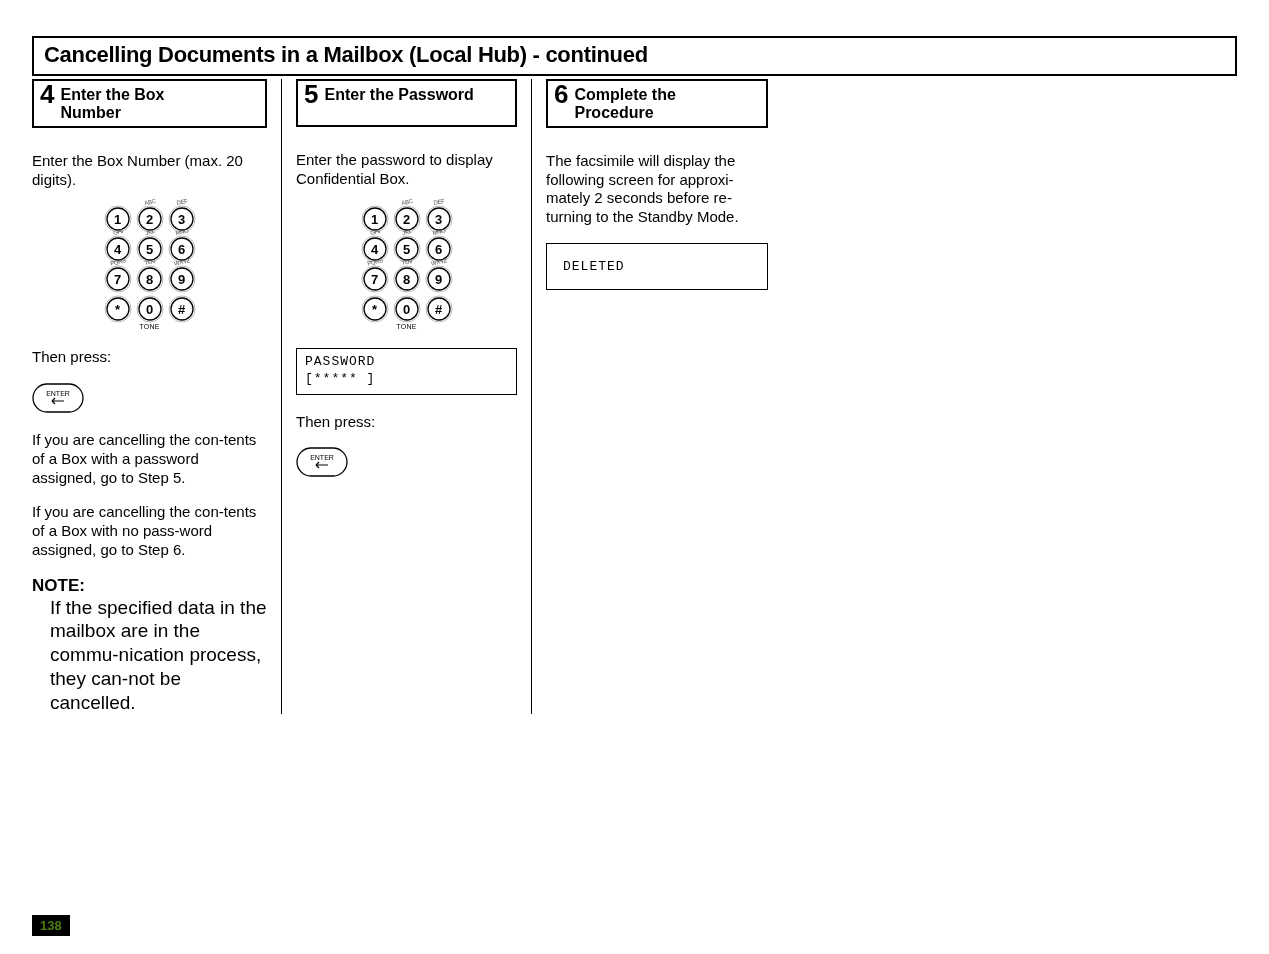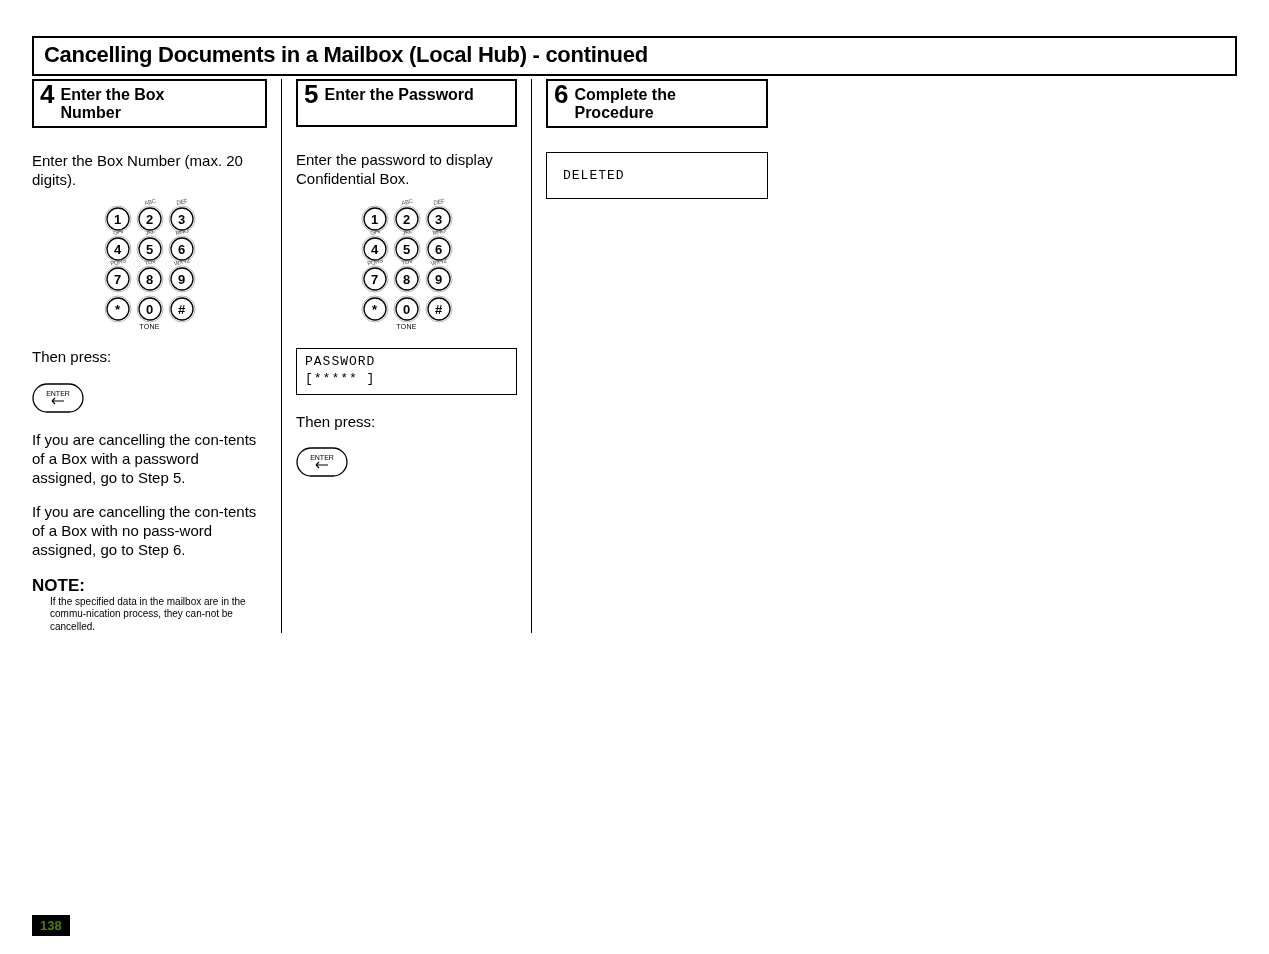--- a/index.html
+++ b/index.html
@@ -107,21 +107,21 @@
     font-family: Liberation Mono, monospace;
     font-size: 13px;
     padding: 4px 8px 6px 8px;
     margin: 0 0 18px 0;
     line-height: 1.35;
     letter-spacing: 1px;
   }
   .lcd.single { padding: 14px 16px; }
   .note-hd { font-weight: bold; font-size: 17px; }
   .note-bd {
-    font-size: 10px;
+    font-size: 19px;
     line-height: 1.25;
     padding-left: 18px;
   }
   .page-num {
     position: absolute;
     bottom: 18px;
     left: 32px;
     background: #000;
     color: #4d7c0f;
     font-size: 13px;
@@ -388,18 +388,19 @@
         <path d="M 32 18 L 20 18 M 20 18 L 23 15 M 20 18 L 23 21" fill="none" stroke="#000" stroke-width="1.1"></path>
       </svg>
     </span>
   </div>
 
   <div class="col">
     <div class="step-header">
       <span class="step-num">6</span>
       <span class="step-title">Complete the<br>Procedure</span>
     </div>
+    <p class="body-text">The facsimile will display the following screen for approxi-mately 2 seconds before re-turning to the Standby Mode.</p>
     <div class="lcd single">DELETED</div>
   </div>
 
 </div>
 
 <div class="page-num">138</div>
 
 </body></html>

